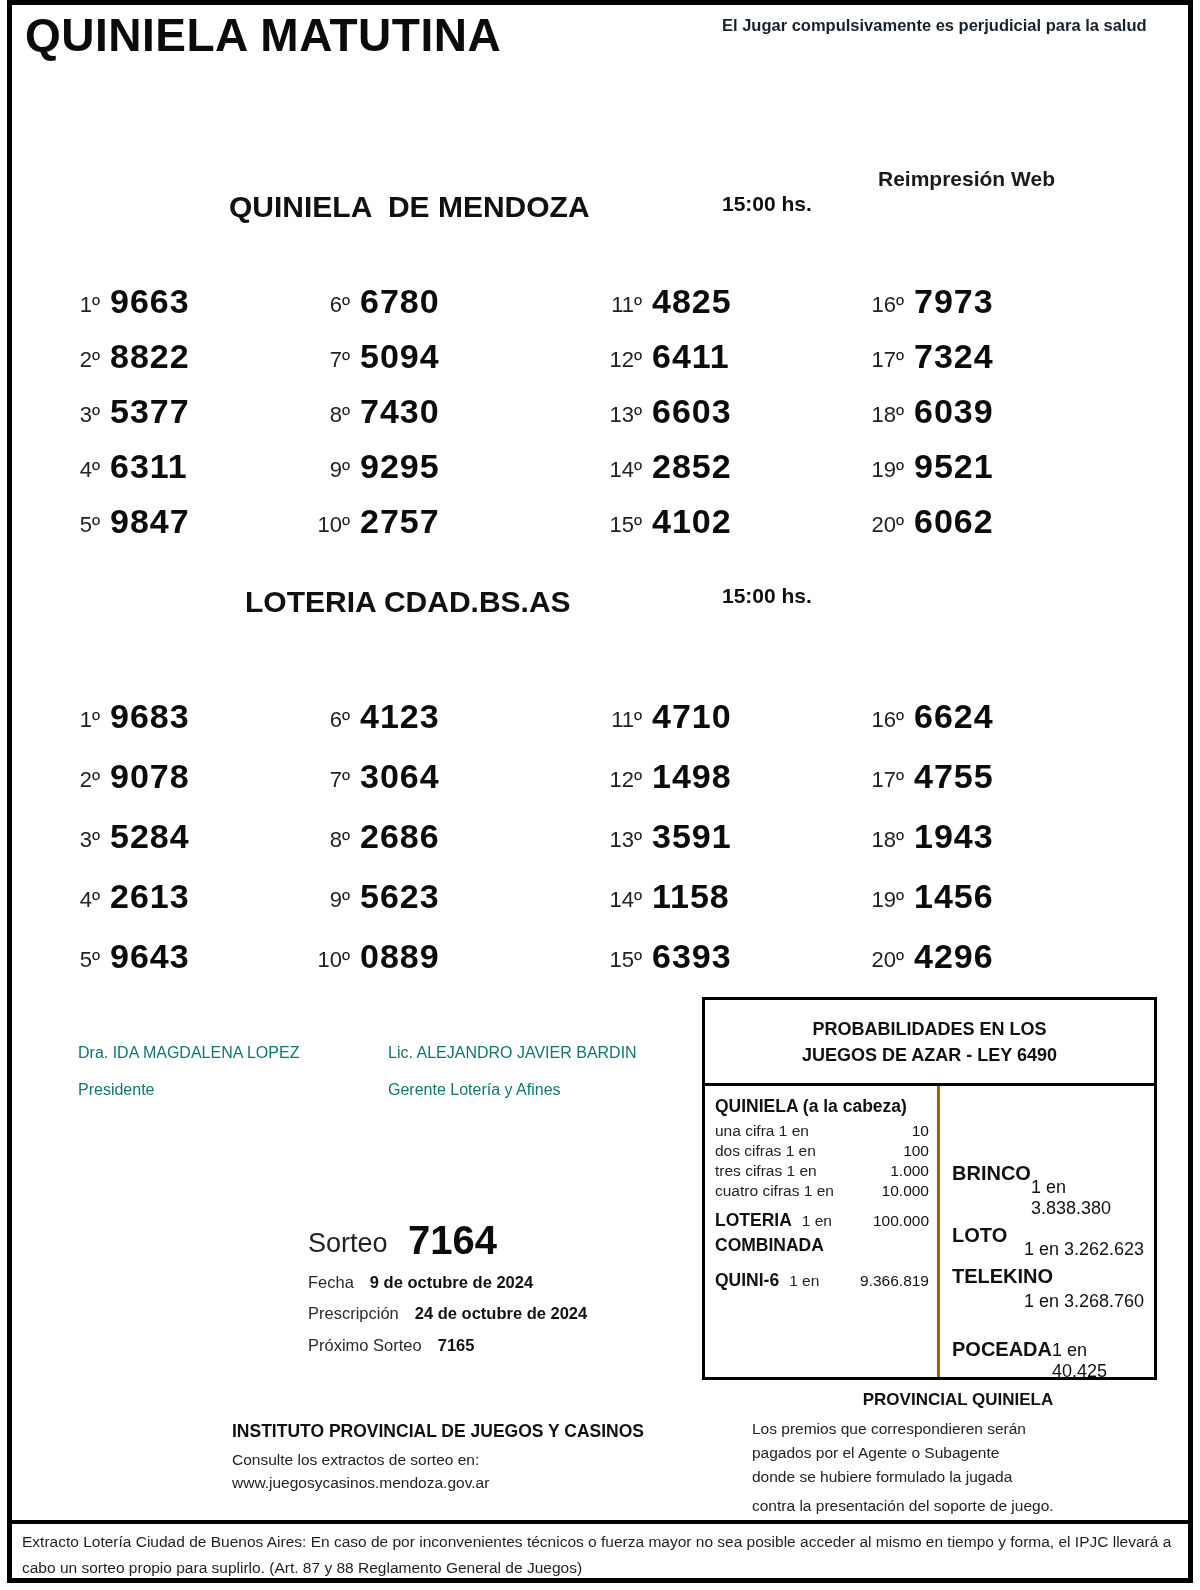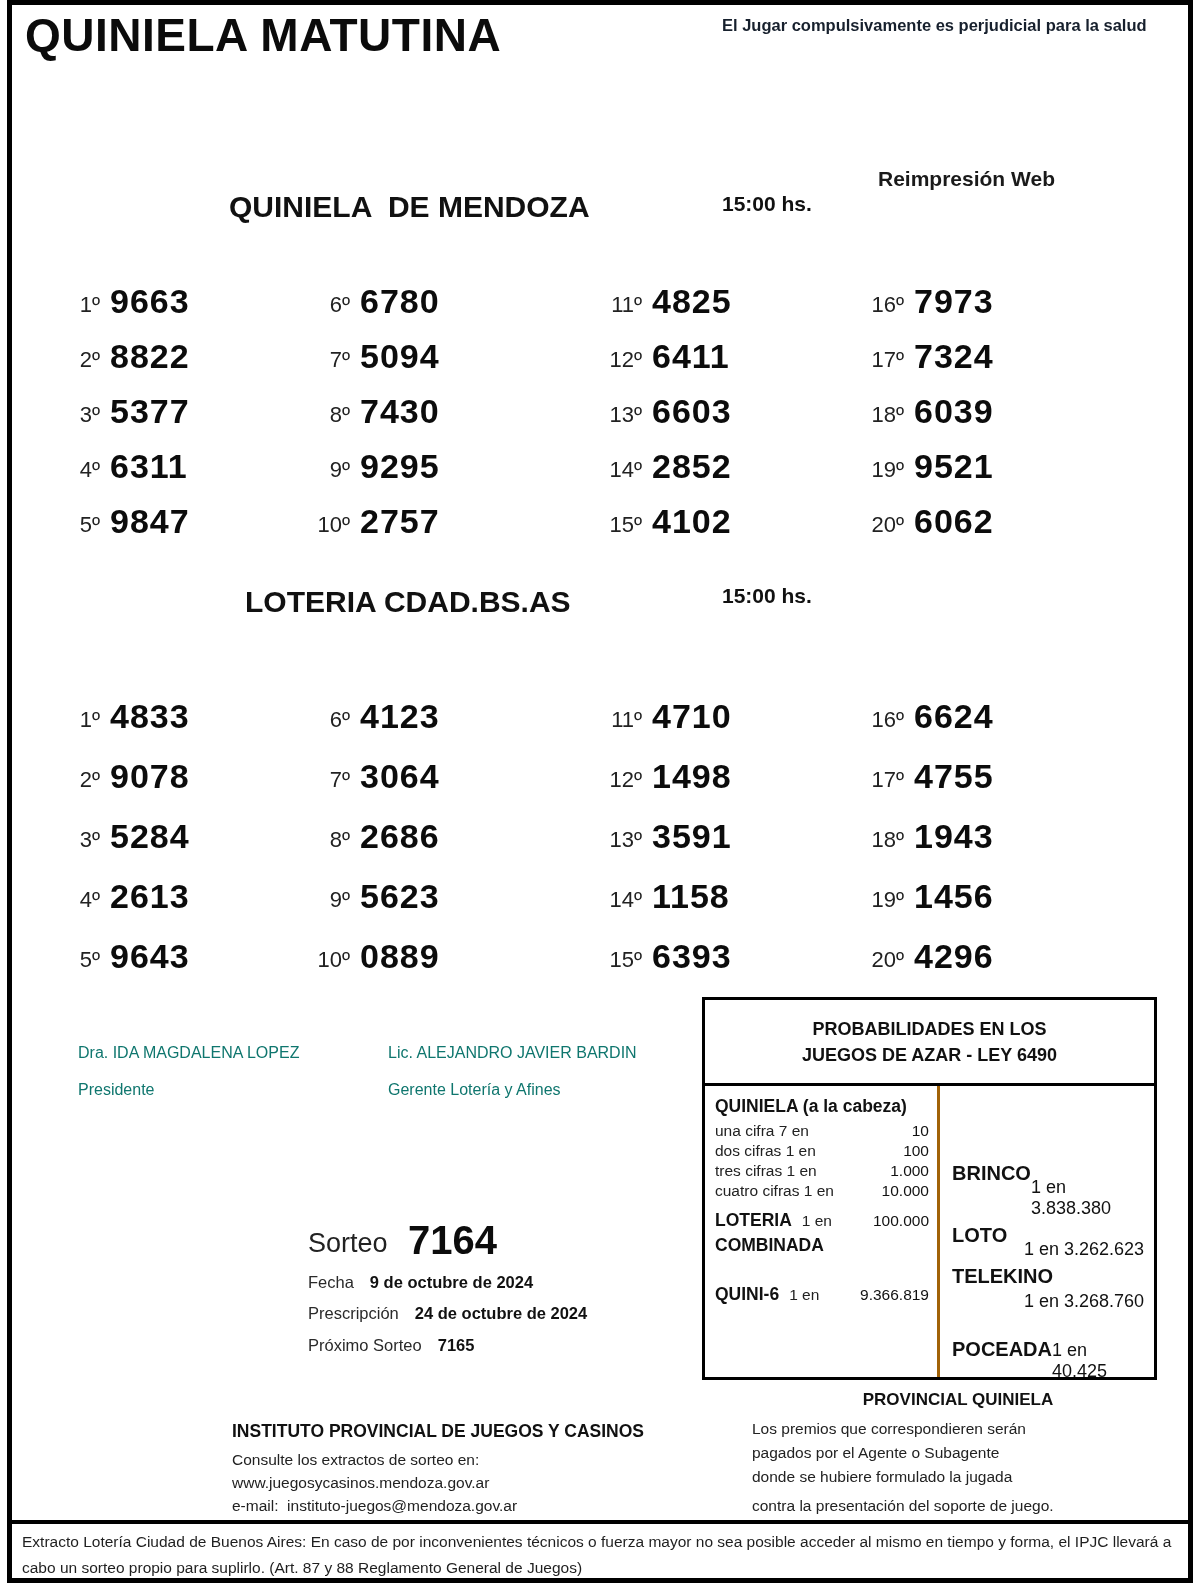--- a/index.html
+++ b/index.html
@@ -63,21 +63,21 @@
   .prob-row .value { margin-left:auto; color:#111; }
   #quiniela-rows { margin-top:4px; }
   .named-row { display:flex; align-items:baseline; font-size:15.5px; }
   .named-row .g-name { font-weight:bold; font-size:17.5px; color:#111; }
   .named-row .mid { margin-left:10px; color:#222; }
   .named-row .value { margin-left:auto; color:#111; }
   #loteria-row { margin-top:9px; }
   #combinada-heading { margin-top:4px; }
   #combinada-rows { margin-top:7px; padding-left:10px; }
   #combinada-rows .prob-row { line-height:21px; }
-  #quini-row { margin-top:28px; }
+  #quini-row { margin-top:14px; }
 
   .game { color:#111; }
   .game .g-name { font-weight:bold; font-size:20px; }
   .game .g-odds { font-size:18px; }
   .game.stagger { display:flex; margin-bottom:5px; }
   .game.stagger .g-odds { margin-left:auto; margin-top:15px; }
   .game.stacked .g-odds { display:block; text-align:right; margin-top:3px; }
   .game.inline { display:flex; align-items:baseline; margin-top:26px; }
   .game.inline .g-odds { margin-left:auto; }
 
@@ -185,21 +185,21 @@
       <span class="pos">20º</span>
       <span class="num">6062</span>
     </div>
   </div>
 
 <div class="abs section-title" id="bsas-title">LOTERIA CDAD.BS.AS</div>
 <div class="abs section-time" id="bsas-time">15:00 hs.</div>
 <div class="abs results-grid" id="grid-1">
     <div class="result-cell">
       <span class="pos">1º</span>
-      <span class="num">4833</span>
+      <span class="num">9683</span>
     </div>
     <div class="result-cell">
       <span class="pos">2º</span>
       <span class="num">9078</span>
     </div>
     <div class="result-cell">
       <span class="pos">3º</span>
       <span class="num">5284</span>
     </div>
     <div class="result-cell">
@@ -292,21 +292,21 @@
 <div class="abs" id="prob-box">
   <div class="prob-header">
     <div>PROBABILIDADES EN LOS</div>
     <div>JUEGOS DE AZAR - LEY 6490</div>
   </div>
   <div class="prob-body">
     <div class="prob-left">
       <div class="prob-h">QUINIELA (a la cabeza)</div>
       <div id="quiniela-rows">
           <div class="prob-row">
-            <span class="label">una cifra  7 en</span>
+            <span class="label">una cifra  1 en</span>
             <span class="value">10</span>
           </div>
           <div class="prob-row">
             <span class="label">dos cifras 1 en</span>
             <span class="value">100</span>
           </div>
           <div class="prob-row">
             <span class="label">tres cifras 1 en</span>
             <span class="value">1.000</span>
           </div>
@@ -350,17 +350,17 @@
   <div id="advertencia-lines">
       <div>Los premios que correspondieren serán</div>
       <div>pagados por el Agente o Subagente</div>
       <div>donde se hubiere formulado la jugada</div>
       <div>contra la presentación del soporte de juego.</div>
     </div>
 </div>
 
 <div class="abs" id="instituto">
   <div id="instituto-name">INSTITUTO PROVINCIAL DE JUEGOS Y CASINOS</div>
-  <div id="instituto-lines"><div>Consulte los extractos de sorteo en:</div><div>www.juegosycasinos.mendoza.gov.ar</div><div>e-mail:  instituto-juegos@mendoza.gov.ar</div></div>
+  <div id="instituto-lines"><div>Consulte los extractos de sorteo en:</div><div>www.juegosycasinos.mendoza.gov.ar</div></div>
 </div>
 
 <div class="abs" id="footer-rule"></div>
 <div class="abs" id="footer-note">Extracto Lotería Ciudad de Buenos Aires: En caso de por inconvenientes técnicos o fuerza mayor no sea posible acceder al mismo en tiempo y forma, el IPJC llevará a cabo un sorteo propio para suplirlo. (Art. 87 y 88 Reglamento General de Juegos)</div>
 
 </body></html>

